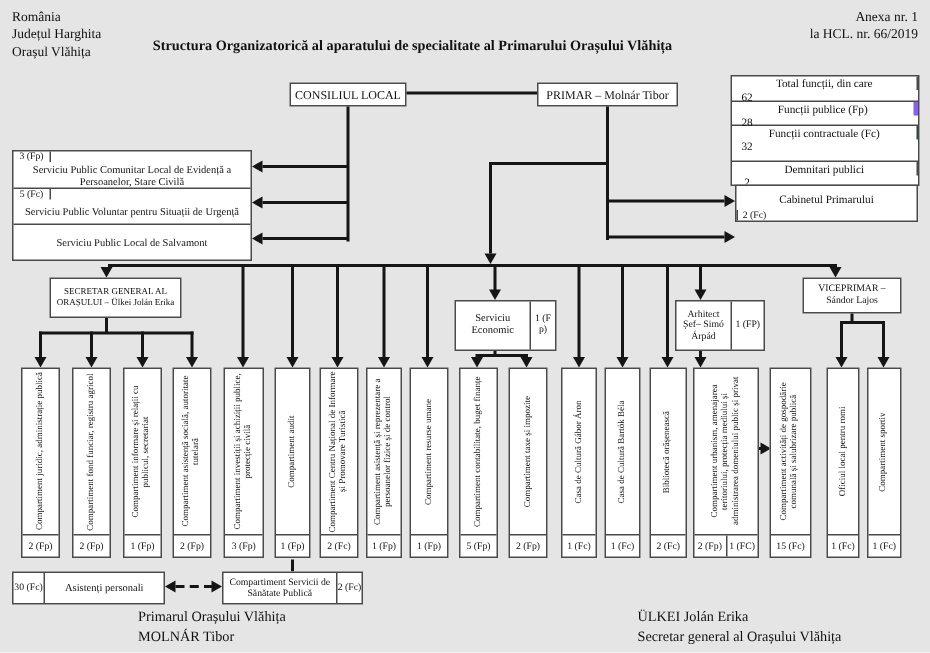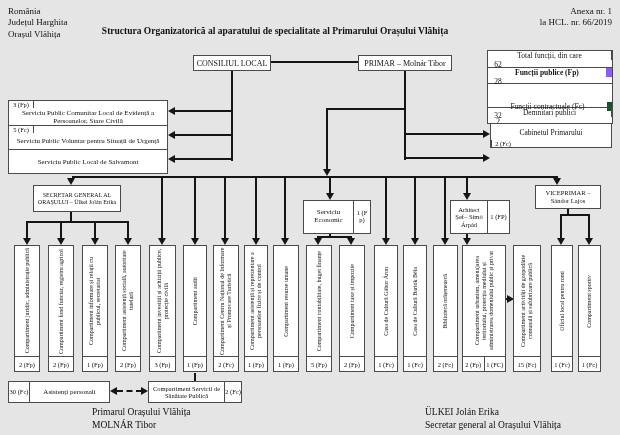--- a/index.html
+++ b/index.html
@@ -52,25 +52,25 @@
 
   <div class="box" style="left:193px;top:55px;width:78px;height:16px;font-size:8px;">CONSILIUL LOCAL</div>
   <div class="box" style="left:358px;top:55px;width:94px;height:16px;font-size:8px;">PRIMAR – Molnár Tibor</div>
 
   <div class="tbl" style="left:487px;top:50px;width:126px;font-size:7.5px;">
     <div class="trow" style="height:16px;">
       <div class="tlbl" style="border-right:1px solid #4a4a4a;">Total funcții, din care</div>
       <div class="tval" style="width:20px;">62</div>
     </div>
     <div class="trow" style="height:16px;">
-      <div class="tlbl" style="border-right:6px solid #8b5cf6;font-weight:bold;">Funcții publice (Fp)</div>
+      <div class="tlbl" style="border-right:3px solid #8b5cf6;">Funcții publice (Fp)</div>
       <div class="tval" style="width:20px;">28</div>
     </div>
     <div class="trow" style="height:16px;">
-      <div class="tlbl" style="border-right:5px solid #14532d;margin-top:18px;">Funcții contractuale (Fc)</div>
+      <div class="tlbl" style="border-right:1px solid #14532d;">Funcții contractuale (Fc)</div>
       <div class="tval" style="width:20px;">32</div>
     </div>
     <div class="trow" style="height:16px;margin-top:8px;">
       <div class="tlbl" style="border-right:1px solid #4a4a4a;">Demnitari publici</div>
       <div class="tval" style="width:20px;">2</div>
     </div>
   </div>
 
   <div class="tbl" style="left:8px;top:100px;width:160px;font-size:7px;">
     <div class="trow" style="height:24px;">

